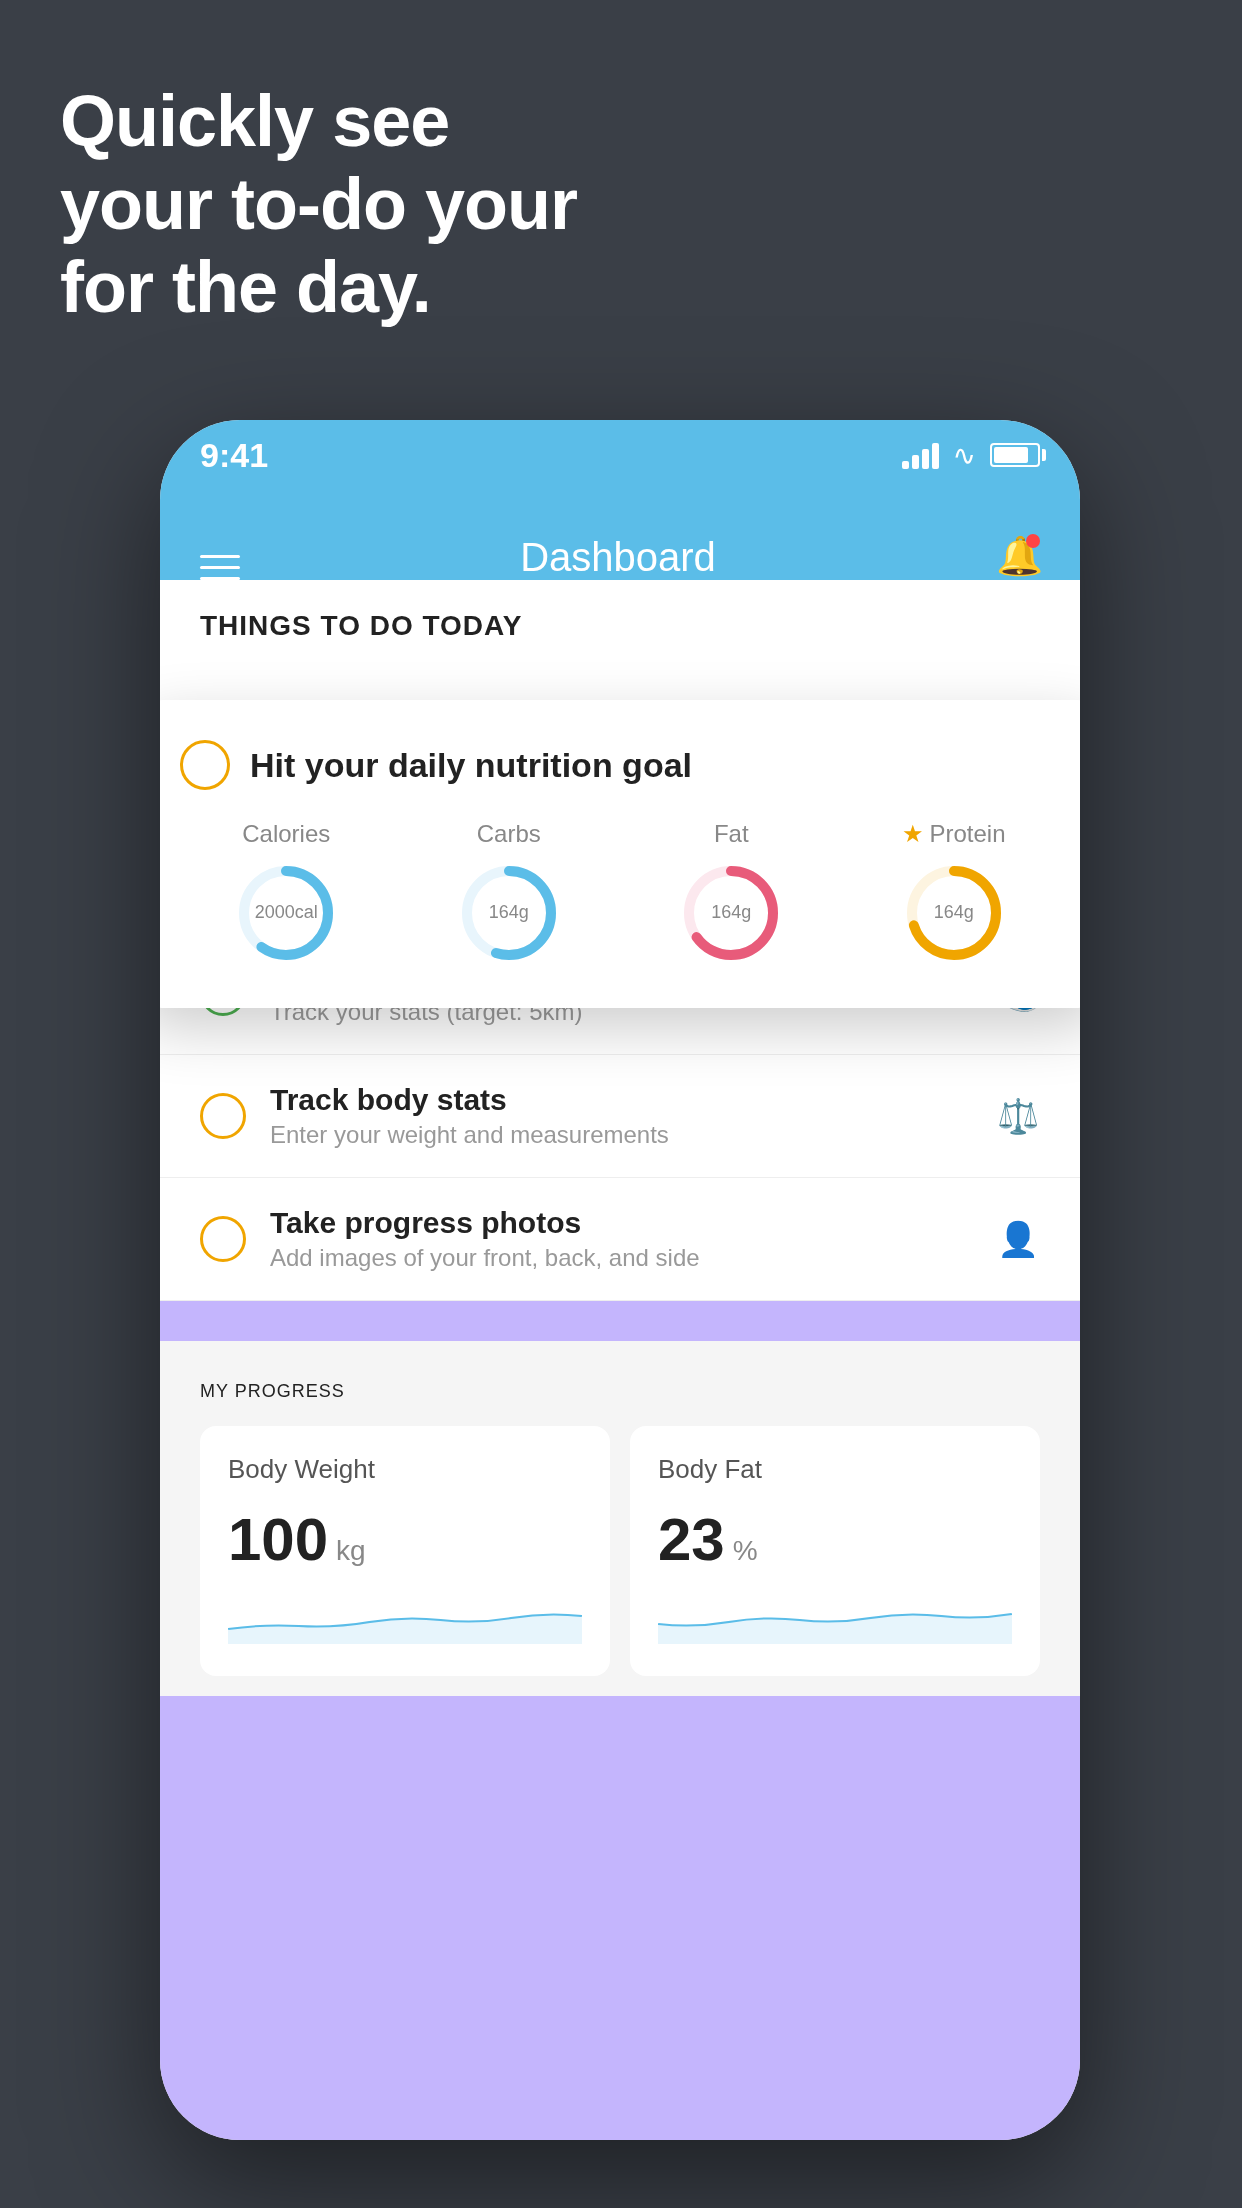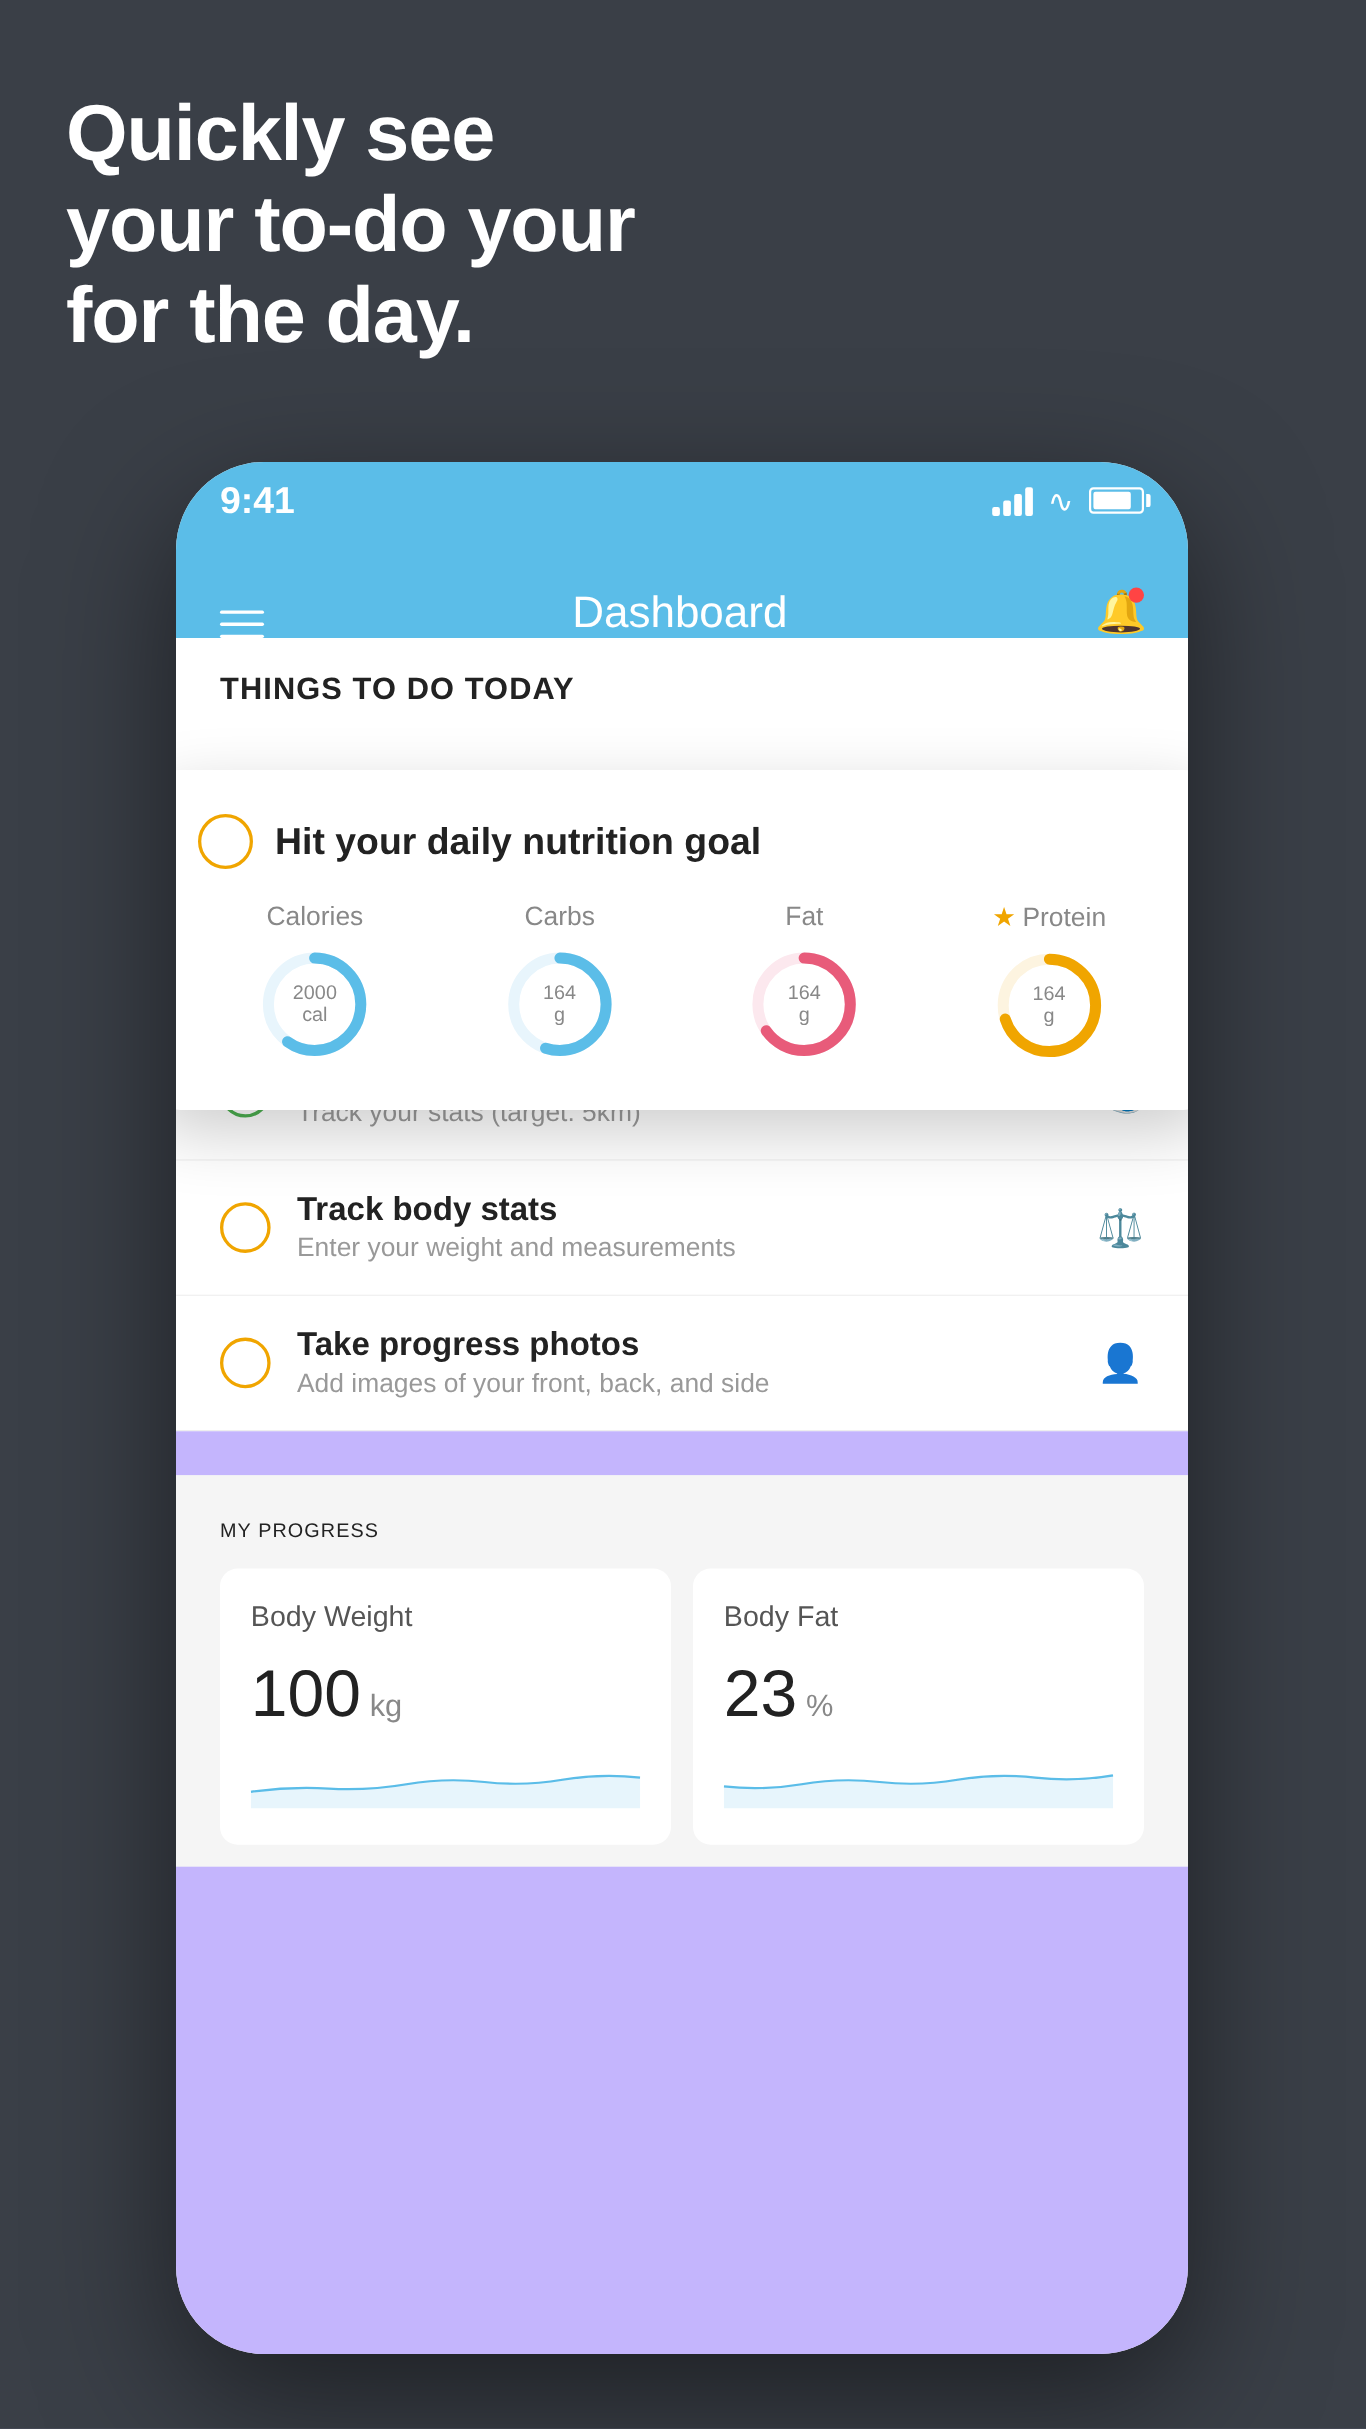--- a/index.html
+++ b/index.html
@@ -262,21 +262,20 @@
     }
 
     .donut-container svg {
       transform: rotate(-90deg);
     }
 
     .donut-text {
       position: absolute;
       inset: 0;
       display: flex;
-      flex-direction: column;
       align-items: center;
       justify-content: center;
       font-size: 22px;
       font-weight: 700;
       color: #222;
       line-height: 1.1;
     }
 
     .donut-text span {
       font-size: 18px;
@@ -365,21 +364,21 @@
 
     .progress-value {
       display: flex;
       align-items: baseline;
       gap: 8px;
       margin-bottom: 20px;
     }
 
     .progress-number {
       font-size: 60px;
-      font-weight: 400;
+      font-weight: 700;
       color: #222;
     }
 
     .progress-unit {
       font-size: 28px;
       color: #888;
     }
 
     .sparkline {
       width: 100%;

